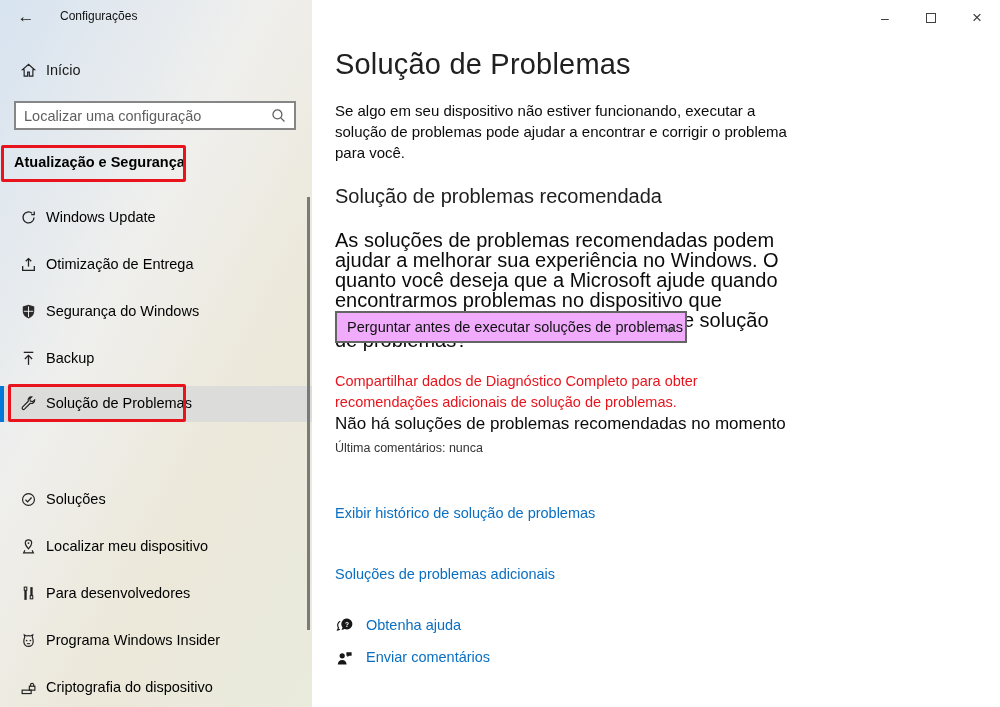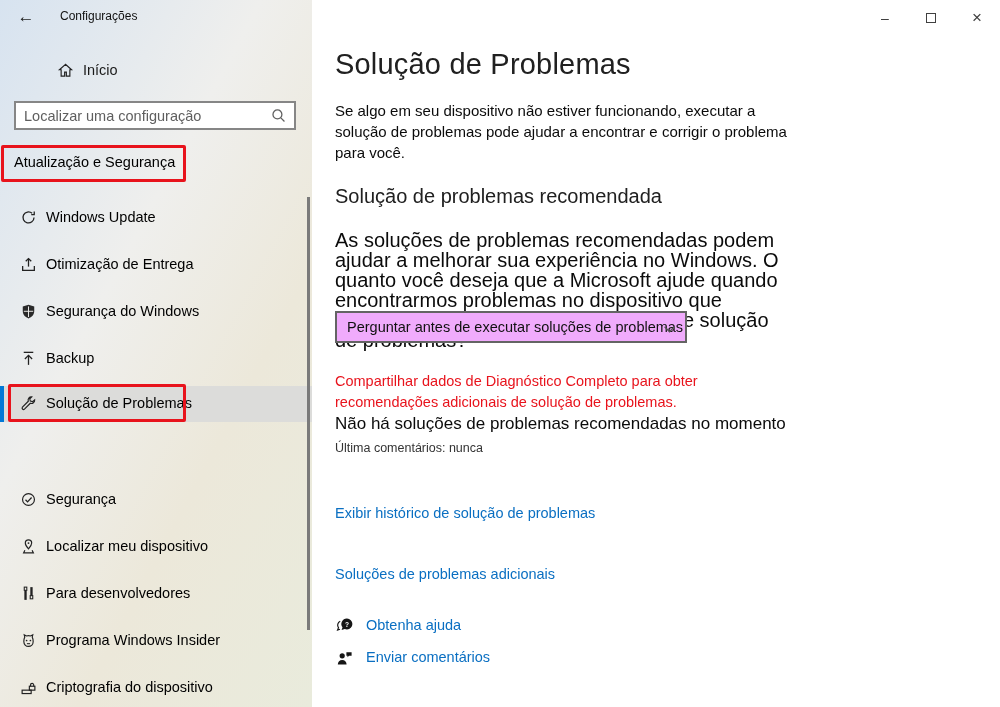--- a/index.html
+++ b/index.html
@@ -18,37 +18,37 @@
     position:absolute; left:0; top:0; width:312px; height:707px;
     background:linear-gradient(118deg, #d7e3f0 0%, #efefed 38%, #ece8da 66%, #e9ebdc 100%);
   }
   .titlebar-back {
     position:absolute; left:14px; top:5px; width:24px; height:24px;
     font-size:17px; color:#222; text-align:center; line-height:24px; cursor:pointer;
   }
   .titlebar-title {
     position:absolute; left:60px; top:9px; font-size:12px; color:#111;
   }
-  .home-row { position:absolute; left:0; top:54px; width:312px; height:34px;margin-left:37px; }
+  .home-row { position:absolute; left:0; top:54px; width:312px; height:34px; }
   .home-row .nav-icon { position:absolute; left:20px; top:8px; }
   .home-row .nav-label { position:absolute; left:46px; top:8px; font-size:14.5px; }
 
   .search-box {
     position:absolute; left:14px; top:101px; width:282px; height:29px;
     background:#fff; border:2px solid #868686;
   }
   .search-box input {
     position:absolute; left:8px; top:0; width:240px; height:25px; border:none; outline:none;
     font-family:"Liberation Sans", sans-serif; font-size:14.5px; color:#333; background:transparent;
   }
   .search-box input::placeholder { color:#5f5f5f; opacity:1; }
   .search-glyph { position:absolute; right:7px; top:4px; }
 
   .category-label {
-    position:absolute; left:14px; top:154px; font-size:14.5px; font-weight:normal; color:#000;
+    position:absolute; left:14px; top:154px; font-size:14.5px; font-weight:bold; color:#000;
   }
 
   .nav-item { position:absolute; left:0; width:312px; height:36px; cursor:pointer; }
   .nav-item .nav-icon { position:absolute; left:20px; top:9px; width:17px; height:17px; }
   .nav-item .nav-label { position:absolute; left:46px; top:9px; font-size:14.5px; color:#000; white-space:nowrap; }
   .nav-item.selected { background:#dcdcda; }
   .accent-bar { position:absolute; left:0; top:0; width:4px; height:36px; background:#0078d7; }
 
   .red-box { position:absolute; border:3px solid #e8131c; border-radius:2px; pointer-events:none; }
   .box-category { left:1px; top:145px; width:185px; height:37px; }
@@ -175,21 +175,21 @@
     </div>
 
 
     <div class="nav-item" style="top:482px">
       <span class="nav-icon">
         <svg width="17" height="17" viewBox="0 0 16 16">
             <circle cx="8" cy="8" r="5.6" fill="none" stroke="#222" stroke-width="1.1"></circle>
             <polyline points="5.2,8.3 7.1,10.2 10.9,6.1" fill="none" stroke="#222" stroke-width="1.2"></polyline>
           </svg>
       </span>
-      <span class="nav-label">Segurança</span>
+      <span class="nav-label">Soluções</span>
     </div>
 
     <div class="nav-item" style="top:529px">
       <span class="nav-icon">
         <svg width="17" height="17" viewBox="0 0 16 16">
             <path d="M8 1.8a3 3 0 0 1 3 3c0 2.3-3 5.4-3 5.4s-3-3.1-3-5.4a3 3 0 0 1 3-3z" fill="none" stroke="#222" stroke-width="1.1"></path>
             <circle cx="8" cy="4.8" r="0.9" fill="#222"></circle>
             <path d="M4.6 11.6 3.4 14h9.2l-1.2-2.4" fill="none" stroke="#222" stroke-width="1.1"></path>
           </svg>
       </span>

